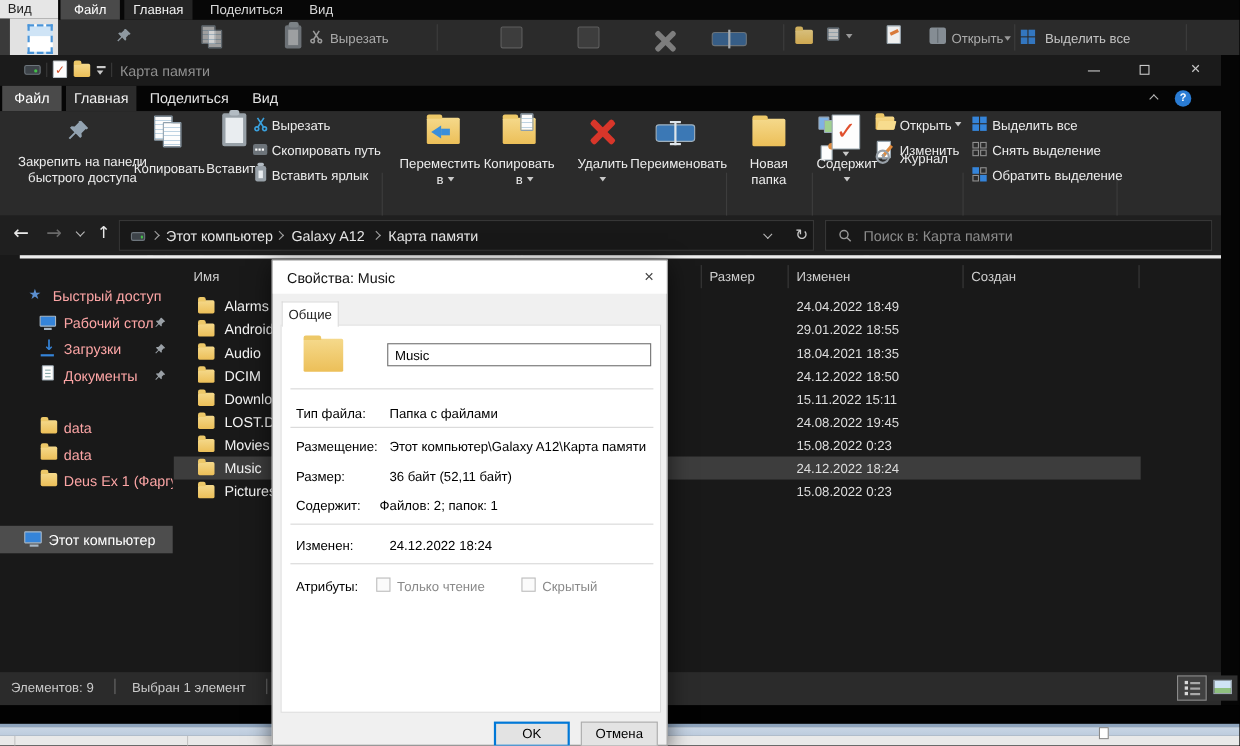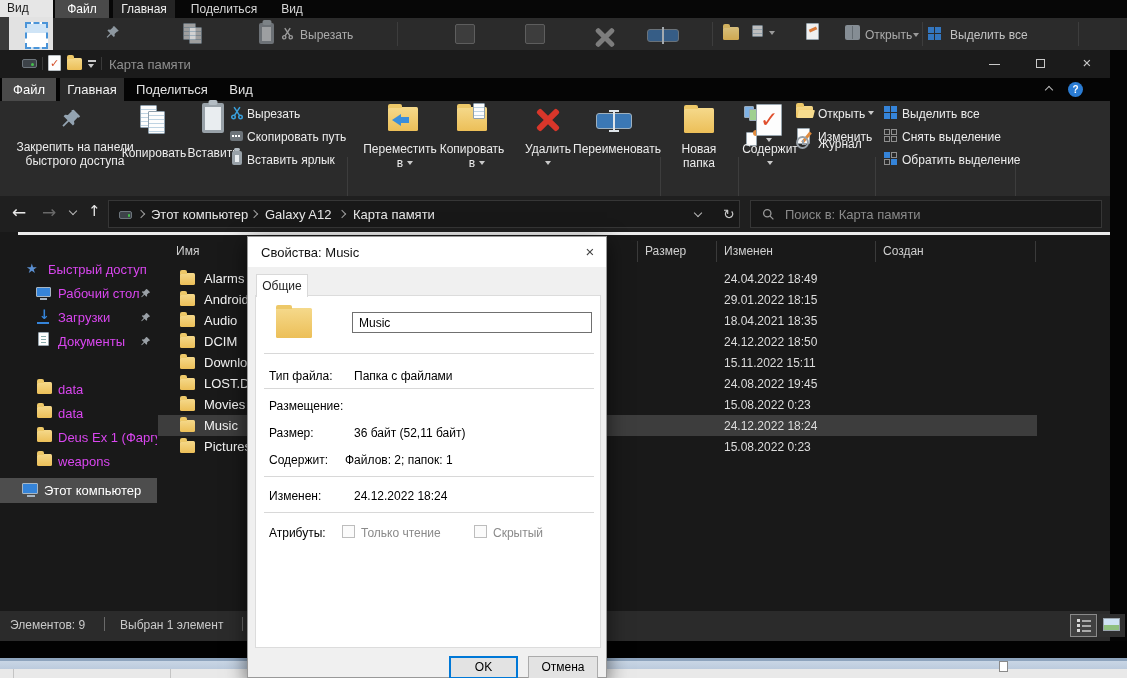--- a/index.html
+++ b/index.html
@@ -19,21 +19,21 @@
 .chev.u{transform:rotate(-45deg)}
 
 .rsm{position:absolute;font-size:12px;color:#ececec;white-space:nowrap}
 .rbig{position:absolute;font-size:12px;color:#ececec;white-space:nowrap;text-align:center}
 .gl{position:absolute;top:128px;font-size:12px;color:#bdbdbd;text-align:center;white-space:nowrap}
 .sepr{position:absolute;top:56px;width:1px;height:84px;background:#3d3d3d}
 
 .hsep{position:absolute;top:191px;width:1px;height:21px;background:#3a3a3a}
 .fname{position:absolute;font-size:13px;color:#f2f2f2;white-space:nowrap}
 .fdate{position:absolute;font-size:12px;color:#dcdcdc;white-space:nowrap}
-.sbl{position:absolute;font-size:13px;color:#d946ef;white-space:nowrap}
+.sbl{position:absolute;font-size:13px;color:#fca5a5;white-space:nowrap}
 
 .pg{position:absolute;background:repeating-linear-gradient(#fdfdfd 0 3px,#bed3e2 3px 4px);border:1.5px solid #8fa0ad;border-radius:1px}
 
 .clip{position:absolute;background:#98a1a8;border-radius:2px}
 .clip b{position:absolute;left:50%;top:-3px;transform:translateX(-50%);width:9px;height:5px;background:#b3bcc3;border-radius:2px}
 .clip i{position:absolute;left:3px;right:3px;top:4px;bottom:3px;background:#e9edf0}
 
 .g4{position:absolute;width:13px;height:13px;display:grid;grid-template-columns:6px 6px;grid-template-rows:6px 6px;gap:1px}
 .g4 i{background:#3584d9}
 .g4.h i{background:transparent;border:1.5px solid #8f8f8f}
@@ -388,24 +388,20 @@
           <span class="sbl" style="left:58px;top:4px">data</span>
         </div>
         <div class="abs" style="left:0;top:167px;width:157px;height:24px">
           <div class="fold" style="left:37px;top:4px;width:15px;height:12px"></div>
           <span class="sbl" style="left:58px;top:4px">data</span>
         </div>
         <div class="abs" style="left:0;top:191px;width:157px;height:24px;overflow:hidden">
           <div class="fold" style="left:37px;top:4px;width:15px;height:12px"></div>
           <span class="sbl" style="left:58px;top:4px">Deus Ex 1 (Фаргус (</span>
         </div>
-        <div class="abs" style="left:0;top:215px;width:157px;height:24px">
-          <div class="fold" style="left:37px;top:4px;width:15px;height:12px"></div>
-          <span class="sbl" style="left:58px;top:4px">weapons</span>
-        </div>
         <div class="abs" style="left:0;top:243px;width:157px;height:25px;background:#4d4d4d">
           <div class="mon" style="left:22px;top:5px;width:16px;height:11px"></div>
             <div class="stand" style="left:27px;top:17px;width:8px;height:2px"></div>
           <span class="sbl" style="left:44px;top:5px;color:#fff">Этот компьютер</span>
         </div>
       </div>
 
       <div class="abs" style="left:176px;top:12px;font-size:12px;color:#cfcfcf">Имя</div>
       <div class="hsep" style="left:637px;top:9px"></div>
       <div class="abs" style="left:645px;top:12px;font-size:12px;color:#cfcfcf">Размер</div>
@@ -416,21 +412,21 @@
       <div class="hsep" style="left:1035px;top:9px"></div>
 
       <div class="abs" style="left:158px;top:36px;width:879px;height:21px">
         <div class="fold" style="left:22px;top:5px;width:15px;height:12px"></div>
         <span class="fname" style="left:46px;top:3px">Alarms</span>
         <span class="fdate" style="left:566px;top:4px">24.04.2022 18:49</span>
       </div>
       <div class="abs" style="left:158px;top:57px;width:879px;height:21px">
         <div class="fold" style="left:22px;top:5px;width:15px;height:12px"></div>
         <span class="fname" style="left:46px;top:3px">Android</span>
-        <span class="fdate" style="left:566px;top:4px">29.01.2022 18:15</span>
+        <span class="fdate" style="left:566px;top:4px">29.01.2022 18:55</span>
       </div>
       <div class="abs" style="left:158px;top:78px;width:879px;height:21px">
         <div class="fold" style="left:22px;top:5px;width:15px;height:12px"></div>
         <span class="fname" style="left:46px;top:3px">Audio</span>
         <span class="fdate" style="left:566px;top:4px">18.04.2021 18:35</span>
       </div>
       <div class="abs" style="left:158px;top:99px;width:879px;height:21px">
         <div class="fold" style="left:22px;top:5px;width:15px;height:12px"></div>
         <span class="fname" style="left:46px;top:3px">DCIM</span>
         <span class="fdate" style="left:566px;top:4px">24.12.2022 18:50</span>
@@ -488,20 +484,21 @@
     </div>
     <div class="abs" style="left:8px;top:37px;width:52px;height:23px;background:#fff;border:1px solid #d9d9d9;border-bottom:none;font-size:12px;color:#222;text-align:center;line-height:22px;z-index:2"><span>Общие</span></div>
     <div class="abs" style="left:7px;top:58px;width:346px;height:353px;background:#fff;border:1px solid #dcdcdc">
       <div class="fold" style="left:20px;top:12px;width:36px;height:30px"></div>
       <input style="position: absolute; left: 96px; top: 16px; width: 240px; height: 21px; border: 1px solid rgb(112, 112, 112); font-size: 12px; padding: 2px 6px; color: rgb(0, 0, 0);" value="Music">
       <div class="dhr" style="top:57px"></div>
       <span class="dl" style="left:13px;top:73px">Тип файла:</span>
       <span class="dv" style="left:98px;top:73px">Папка с файлами</span>
       <div class="dhr" style="top:92px"></div>
       <span class="dl" style="left:13px;top:103px">Размещение:</span>
+      <span class="dv" style="left:98px;top:103px">Этот компьютер\Galaxy A12\Карта памяти</span>
       <span class="dl" style="left:13px;top:130px">Размер:</span>
       <span class="dv" style="left:98px;top:130px">36 байт (52,11 байт)</span>
       <span class="dl" style="left:13px;top:157px">Содержит:</span>
       <span class="dv" style="left:89px;top:157px">Файлов: 2; папок: 1</span>
       <div class="dhr" style="top:180px"></div>
       <span class="dl" style="left:13px;top:193px">Изменен:</span>
       <span class="dv" style="left:98px;top:193px">24.12.2022 18:24</span>
       <div class="dhr" style="top:216px"></div>
       <span class="dl" style="left:13px;top:230px">Атрибуты:</span>
       <div class="cb" style="left:86px;top:229px"></div>

